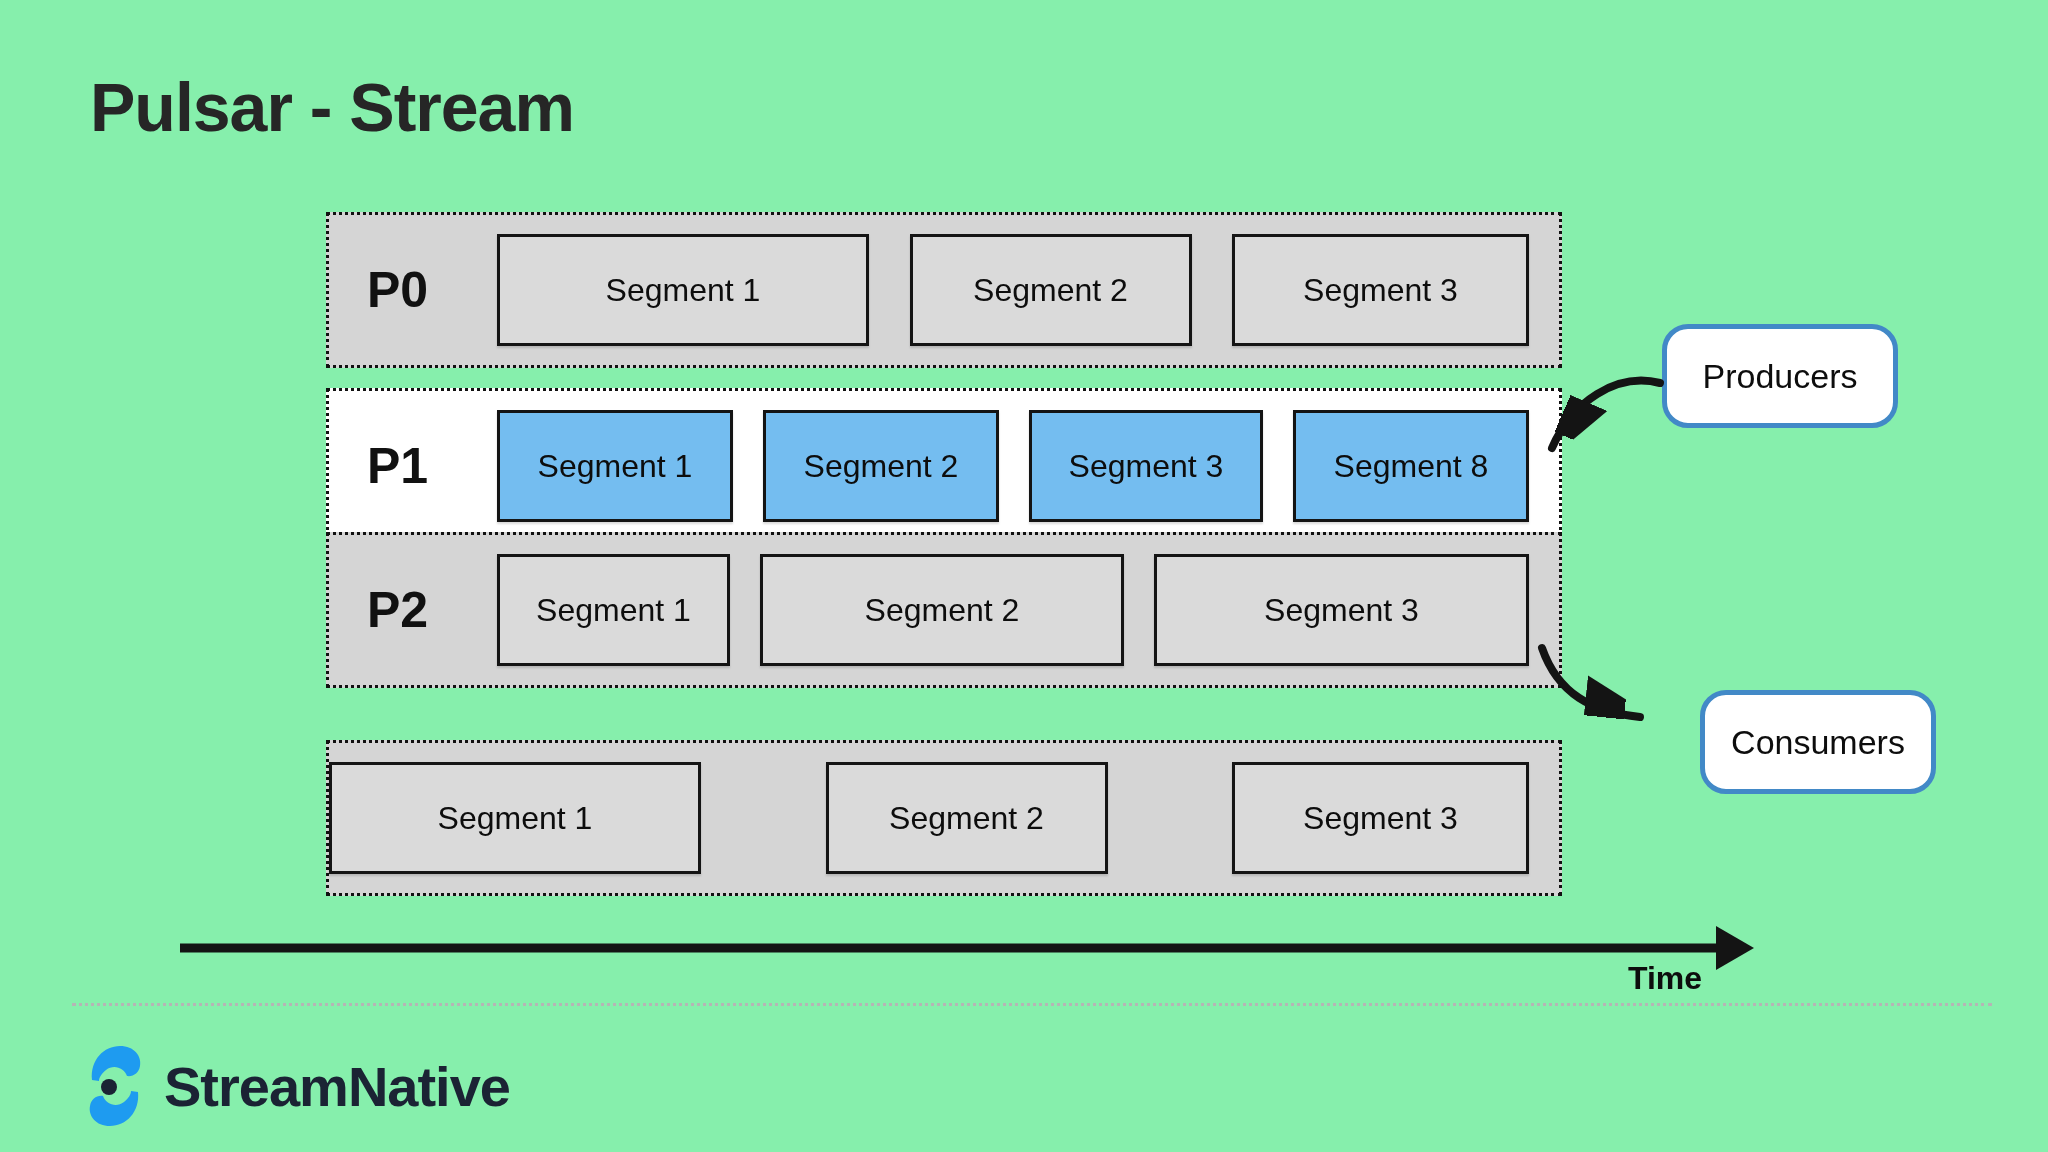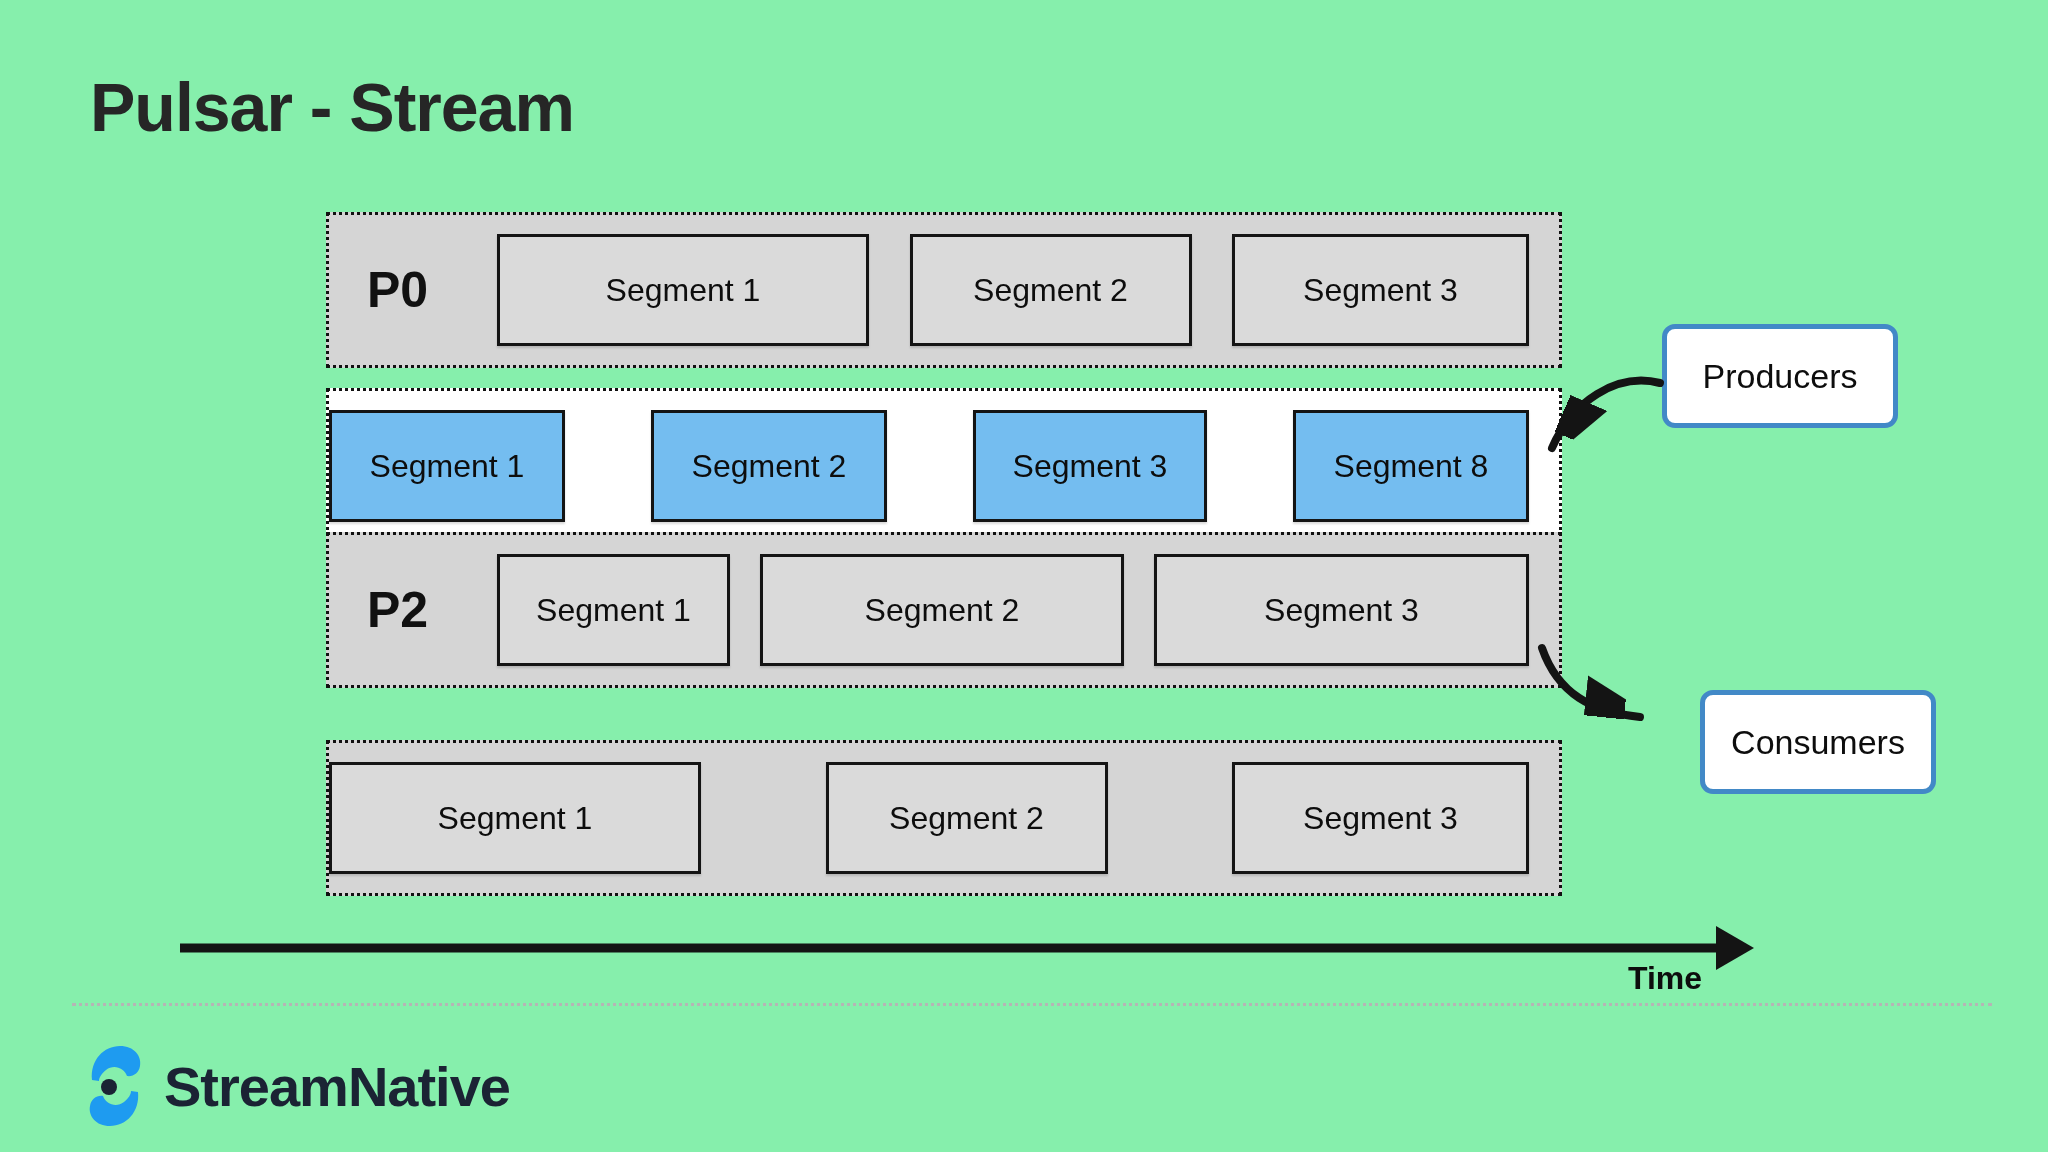--- a/index.html
+++ b/index.html
@@ -72,21 +72,21 @@
   .segment.blue { background: #74bdf0; }
 
   
   .endpoint-box {
     position: absolute;
     left: 1662px;
     width: 236px;
     height: 104px;
     box-sizing: border-box;
     border: 5px solid #4289c7;
-    border-radius: 13px;
+    border-radius: 26px;
     background: #ffffff;
     display: flex;
     align-items: center;
     justify-content: center;
     font-size: 34px;
     color: #0d0d0d;
   }
   #producers-box { top: 324px; }
   #consumers-box { top: 690px; margin-left: 38px; }
 
@@ -145,20 +145,21 @@
   <div id="partitions">
       <div class="partition-row" style="top: 212px;">
       <div class="partition-label">P0</div>
       <div class="segments">
           <div class="segment" style="width: 372px;">Segment 1</div>
           <div class="segment" style="width: 282px;">Segment 2</div>
           <div class="segment" style="width: 297px;">Segment 3</div>
         </div>
     </div>
       <div class="partition-row active" style="top: 388px;">
+      <div class="partition-label">P1</div>
       <div class="segments">
           <div class="segment blue" style="width: 236px;">Segment 1</div>
           <div class="segment blue" style="width: 236px;">Segment 2</div>
           <div class="segment blue" style="width: 234px;">Segment 3</div>
           <div class="segment blue" style="width: 236px;">Segment 8</div>
         </div>
     </div>
       <div class="partition-row" style="top: 532px;">
       <div class="partition-label">P2</div>
       <div class="segments">

